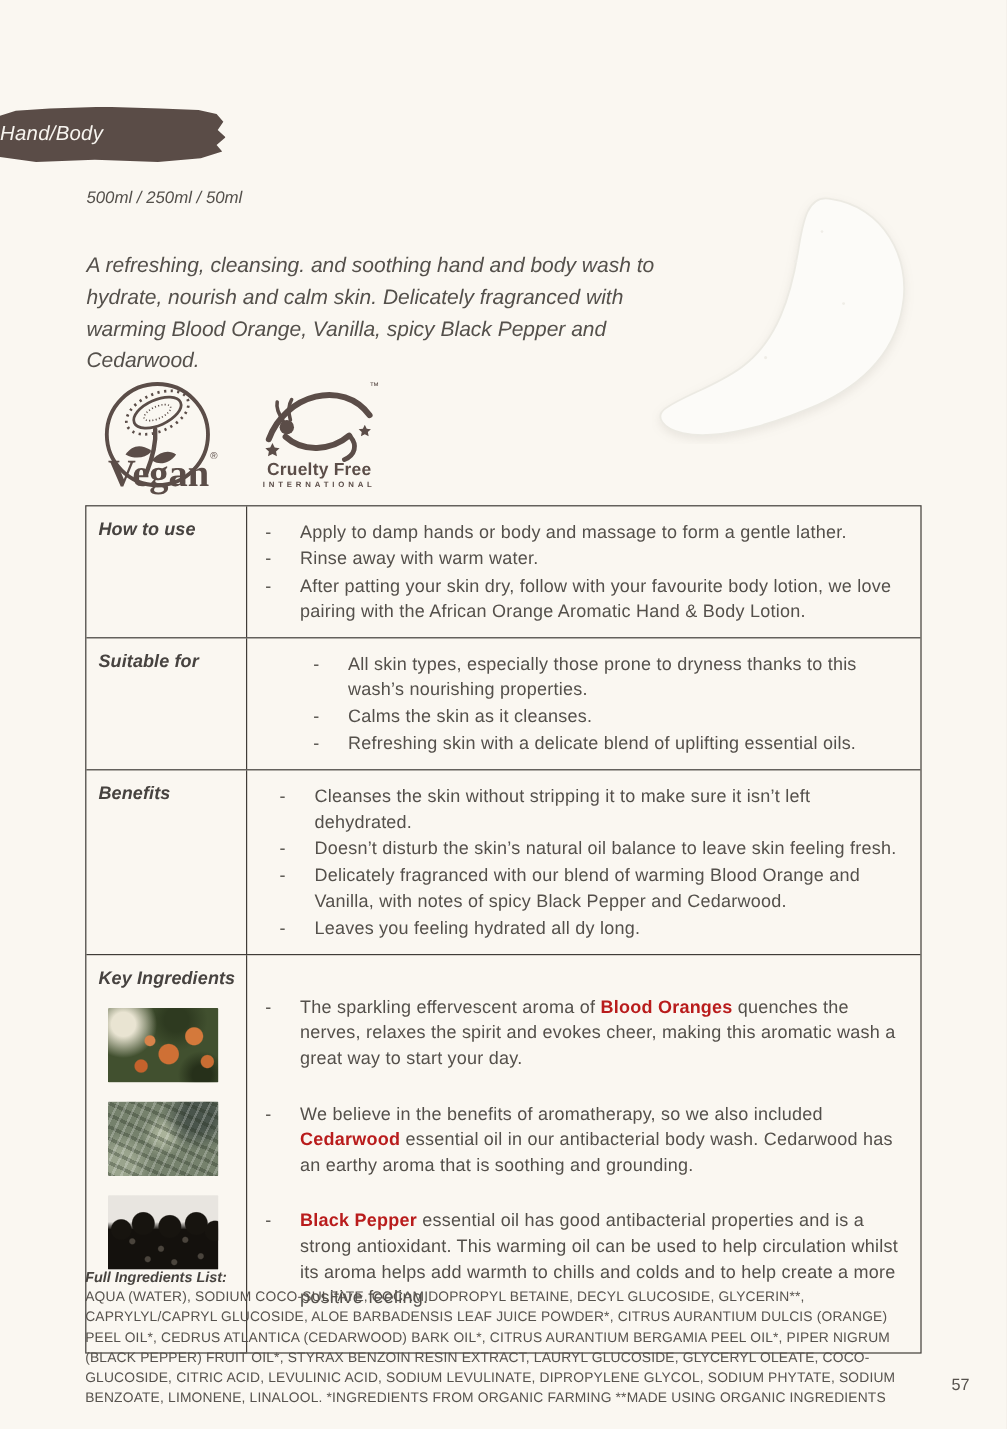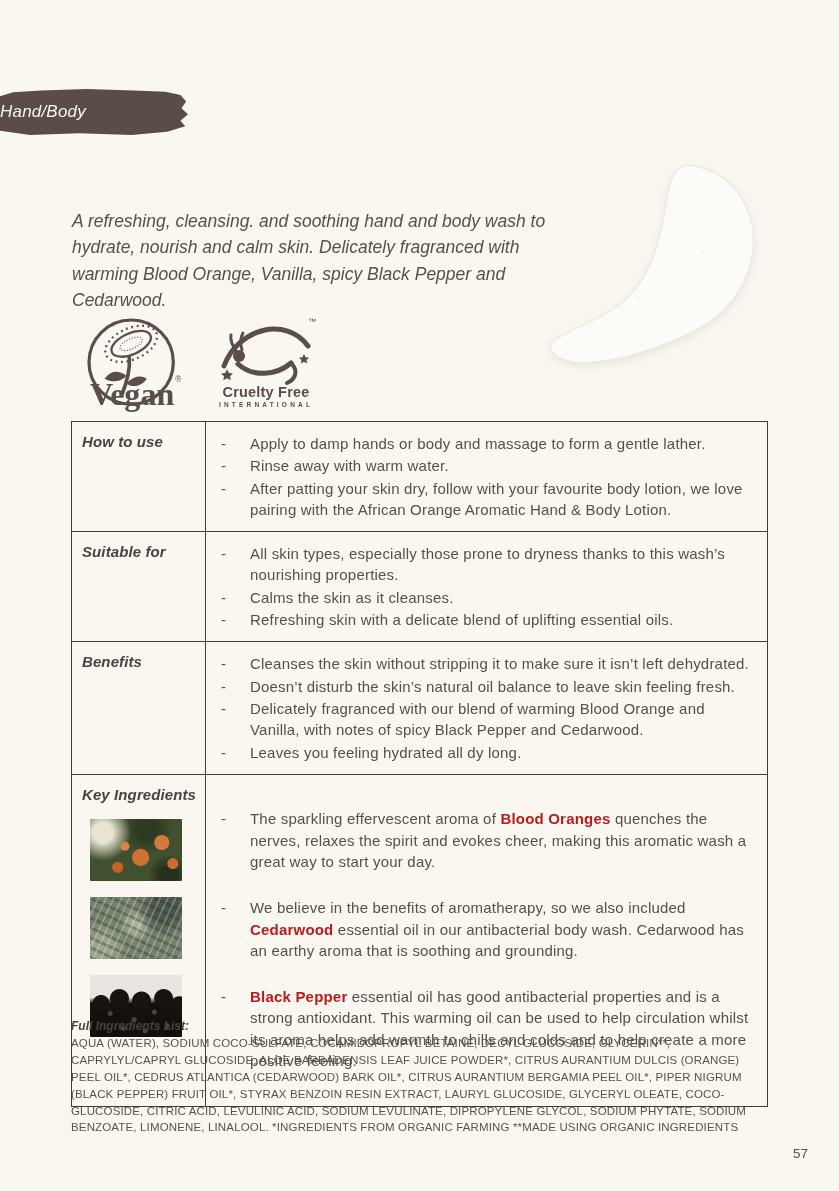--- a/index.html
+++ b/index.html
@@ -63,22 +63,22 @@
     color:var(--logo-brown);font-weight:bold;font-size:6.5px;letter-spacing:3.2px;margin-top:1px;
   }
   
   .info-table{
     position:absolute;left:71px;top:421px;width:697px;
     border:1px solid var(--table-border);
   }
   .trow{display:grid;grid-template-columns:134px 1fr;}
   .trow + .trow{border-top:1px solid var(--table-border);}
   .trow:nth-child(1){min-height:91px;}
-  .trow:nth-child(2){min-height:93px;}
-  .trow:nth-child(3){min-height:133px;}
+  .trow:nth-child(2){min-height:93px;gap:40px;}
+  .trow:nth-child(3){min-height:133px;gap:12px;}
   .trow:nth-child(4){min-height:273px;}
   .tcell-label{
     border-right:1px solid var(--table-border);
     padding:11px 6px 10px 10px;
   }
   .tlabel{
     color:#474340;font-weight:bold;font-style:italic;font-size:15px;letter-spacing:.1px;
   }
   .tcell-body{padding:11px 16px 10px 14px;}
   ul.bullets{list-style:none;}
@@ -129,40 +129,41 @@
       radial-gradient(circle at 48% 72%, #4a443c 0 2px, rgba(0,0,0,0) 3px),
       radial-gradient(circle at 70% 60%, #4a443c 0 2px, rgba(0,0,0,0) 3px),
       radial-gradient(circle at 36% 86%, #4a443c 0 2px, rgba(0,0,0,0) 3px),
       radial-gradient(circle at 84% 82%, #4a443c 0 2px, rgba(0,0,0,0) 3px),
       radial-gradient(circle at 60% 90%, #4a443c 0 2px, rgba(0,0,0,0) 3px),
       linear-gradient(180deg, #e8e5e0 0 36%, #14110d 46% 100%);
   }
   
   .footer{position:absolute;left:71px;top:1019px;width:700px;}
   .ingredients-label{
-    color:#47433f;font-weight:bold;font-style:italic;font-size:12px;
+    color:#47433f;font-weight:bold;font-style:italic;font-size:12px;margin-top:38px;
   }
   .ingredients-text{
     color:#57534e;font-size:11.5px;line-height:1.47;letter-spacing:.15px;margin-top:2px;
   }
   .page-number{
     position:absolute;right:31px;top:1146px;
     color:#56524d;font-size:13.5px;
   }
 </style>
 </head>
 <body>
 
 <div class="page">
 
   <div class="badge">
     <span class="badge-label">Hand/Body</span>
   </div>
 
   <div class="title-block">
+    <div class="product-sizes">500ml / 250ml / 50ml</div>
   </div>
 
   <p class="product-description">A refreshing, cleansing. and soothing hand and body wash to hydrate, nourish and calm skin. Delicately fragranced with warming Blood Orange, Vanilla, spicy Black Pepper and Cedarwood.</p>
 
   <svg class="smear" viewBox="0 0 232 212" aria-hidden="true">
     <path d="M150 8
              C 192 14, 217 56, 209 98
              C 202 140, 170 167, 130 183
              C 96 197, 54 209, 26 203
              C 9 199, 2 189, 12 182

